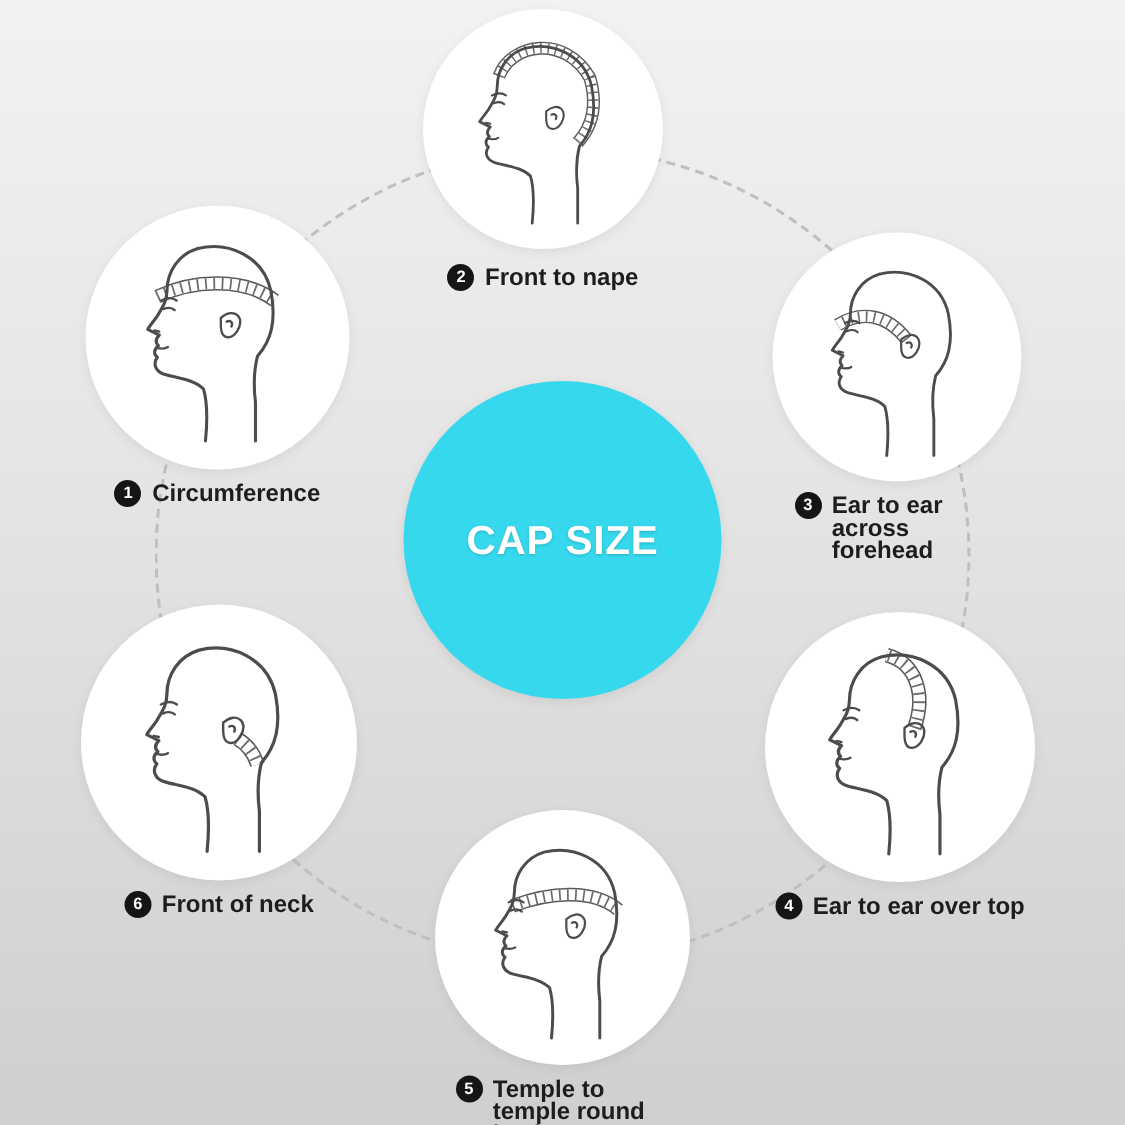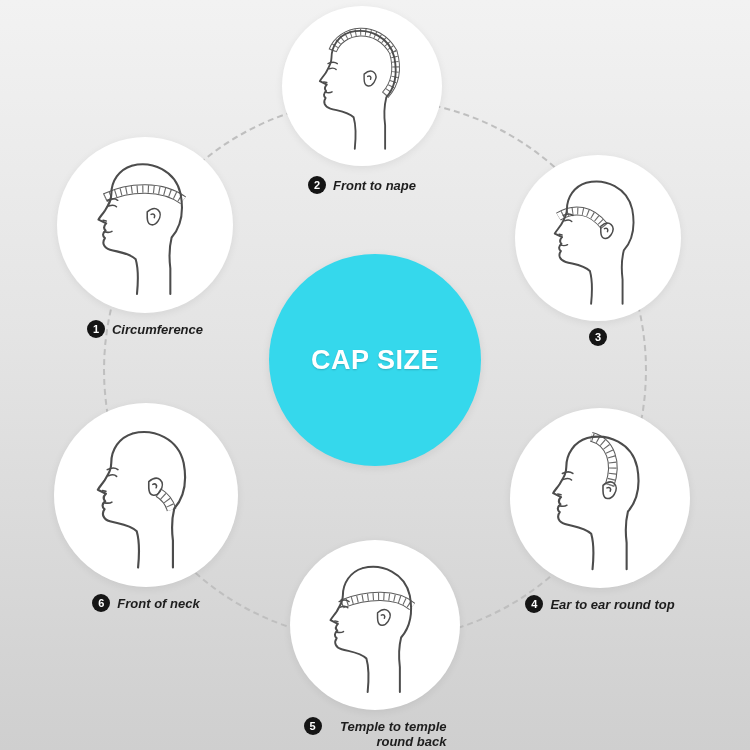--- a/index.html
+++ b/index.html
@@ -21,21 +21,21 @@
   .ln{fill:none;stroke:#4c4c4c;stroke-width:1.6;stroke-linecap:round;stroke-linejoin:round;}
   .thin{stroke-width:1.2;}
   .tape-edge{fill:none;stroke:#5a5a5a;stroke-width:7.4;stroke-linecap:butt;}
   .tape-fill{fill:none;stroke:#ffffff;stroke-width:5.8;stroke-linecap:butt;}
   .tape-ticks{fill:none;stroke:#6a6a6a;stroke-width:5.8;stroke-linecap:butt;stroke-dasharray:0.9 3.4;}
   .caption{display:flex;align-items:flex-start;gap:7px;margin-top:7px;justify-content:center;}
   .badge{
     flex:0 0 auto;width:18px;height:18px;border-radius:50%;background:#151515;color:#fff;
     font-size:11px;font-weight:bold;display:flex;align-items:center;justify-content:center;line-height:1;
   }
-  .caption-text{font-size:13px;font-weight:bold;color:#1d1d1d;line-height:15px;padding-top:2px;text-align:right;font-style:italic;}
+  .caption-text{font-size:16px;font-weight:bold;color:#1d1d1d;line-height:15px;padding-top:2px;text-align:left;}
   
   .pos-1{left:57px;top:137px;}  .pos-1 .bubble{width:176px;height:176px;}
   .pos-2{left:282px;top:6px;}   .pos-2 .bubble{width:160px;height:160px;} .pos-2 .caption{margin-top:10px;}
   .pos-3{left:515px;top:155px;} .pos-3 .bubble{width:166px;height:166px;} .pos-3 .caption-text{max-width:112px;}
   .pos-4{left:510px;top:408px;} .pos-4 .bubble{width:180px;height:180px;}
   .pos-5{left:290px;top:540px;} .pos-5 .bubble{width:170px;height:170px;} .pos-5 .caption-text{max-width:118px;}
   .pos-6{left:54px;top:403px;}  .pos-6 .bubble{width:184px;height:184px;}
   .center-circle{
     position:absolute;left:269px;top:254px;width:212px;height:212px;border-radius:50%;z-index:2;
     display:flex;flex-direction:column;align-items:center;justify-content:center;gap:3px;
@@ -105,41 +105,42 @@
           <path d="M21 33 C24 31.5 27 31.5 29 33" class="ln thin"></path>
           <path d="M22 37.5 C24.5 36.5 26.5 36.5 28 38" class="ln thin"></path>
           <path d="M17.5 48.6 L20 49.2" class="ln thin"></path>
           <path d="M18.5 57.6 C21 58.2 23 58.2 24.5 57.2" class="ln thin"></path>
           <path d="M52 42 C59 36 65 42 60.5 49 C57.5 53.5 53 53 52.2 48.5 C51.8 46.3 52 44 52 42" class="ln thin"></path>
           <path d="M55 44 C57 43 58.5 44.5 57.5 46.5" class="ln thin"></path>
         </svg>
       </div>
     <div class="caption">
       <span class="badge" style="background: rgb(21, 21, 21);">3</span>
+      <span class="caption-text">Ear to ear across forehead</span>
     </div>
   </div>
 
   <div class="measure pos-4">
     <div class="bubble">
         <svg viewBox="0 -7 100 118">
           <path d="M57 42 C63 25 58 9 43 5" class="tape-edge"></path>
           <path d="M57 42 C63 25 58 9 43 5" class="tape-fill"></path>
           <path d="M57 42 C63 25 58 9 43 5" class="tape-ticks"></path>
           <path d="M40 6 C56 2 74 10 78 28 C81 44 78 54 71 62 C69 70 69 78 70 86 L70 106 M40 6 C30 9 24 18 24 28 C24 33 22 36 19 41 C17 44 15 46 14 48 L20 51 C18 53 18 55 19.5 56.5 C17 58.5 17 61 19 62.5 C16.5 66 18 70 23 71.5 C30 73.5 38 74 43 79 C45 86 45 96 44 106" class="ln"></path>
           <path d="M21 33 C24 31.5 27 31.5 29 33" class="ln thin"></path>
           <path d="M22 37.5 C24.5 36.5 26.5 36.5 28 38" class="ln thin"></path>
           <path d="M17.5 48.6 L20 49.2" class="ln thin"></path>
           <path d="M18.5 57.6 C21 58.2 23 58.2 24.5 57.2" class="ln thin"></path>
           <path d="M52 42 C59 36 65 42 60.5 49 C57.5 53.5 53 53 52.2 48.5 C51.8 46.3 52 44 52 42" class="ln thin"></path>
           <path d="M55 44 C57 43 58.5 44.5 57.5 46.5" class="ln thin"></path>
         </svg>
       </div>
     <div class="caption">
       <span class="badge" style="background: rgb(21, 21, 21);">4</span>
-      <span class="caption-text">Ear to ear round top</span>
+      <span class="caption-text">Ear to ear over top</span>
     </div>
   </div>
 
   <div class="measure pos-5">
     <div class="bubble">
         <svg viewBox="0 -7 100 118">
           <path d="M23 35 C44 27 67 26 80 37" class="tape-edge"></path>
           <path d="M23 35 C44 27 67 26 80 37" class="tape-fill"></path>
           <path d="M23 35 C44 27 67 26 80 37" class="tape-ticks"></path>
           <path d="M40 6 C56 2 74 10 78 28 C81 44 78 54 71 62 C69 70 69 78 70 86 L70 106 M40 6 C30 9 24 18 24 28 C24 33 22 36 19 41 C17 44 15 46 14 48 L20 51 C18 53 18 55 19.5 56.5 C17 58.5 17 61 19 62.5 C16.5 66 18 70 23 71.5 C30 73.5 38 74 43 79 C45 86 45 96 44 106" class="ln"></path>

